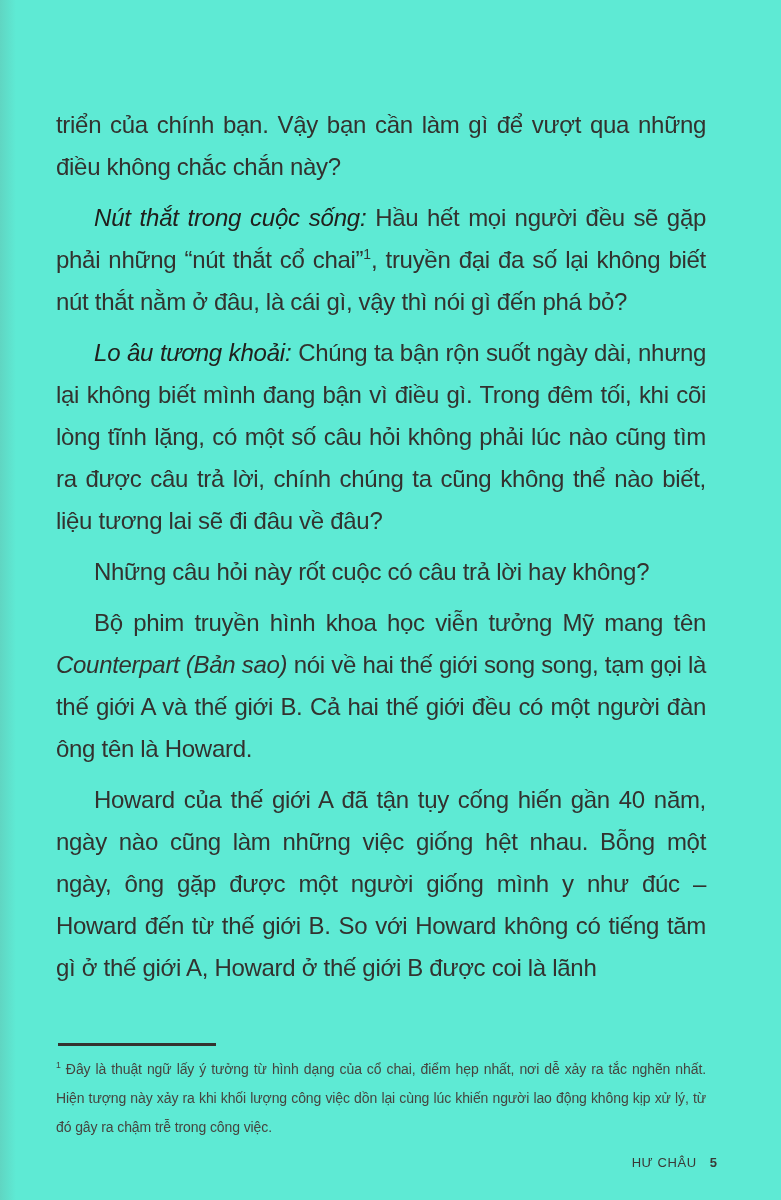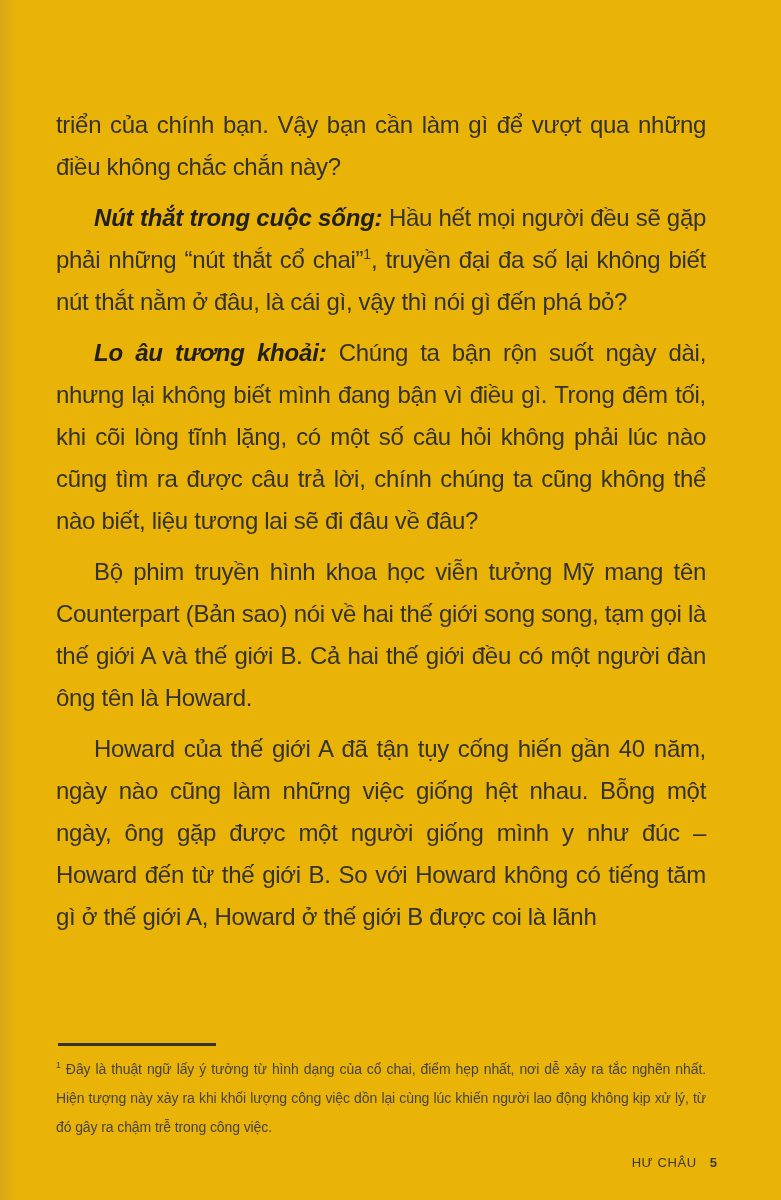--- a/index.html
+++ b/index.html
@@ -4,21 +4,21 @@
 <style>
   html, body {
     margin: 0;
     padding: 0;
     background: #ffffff;
   }
   .page {
     position: relative;
     width: 781px;
     height: 1200px;
-    background: #eab308;
+    background: #5eead4;
     overflow: hidden;
     font-family: "Liberation Sans", "DejaVu Sans", sans-serif;
   }
   .scan-left-shade {
     position: absolute;
     left: 0; top: 0;
     width: 16px; height: 100%;
     background: linear-gradient(to right, rgba(105,105,100,0.16), rgba(105,105,100,0.0));
     pointer-events: none;
   }
@@ -36,26 +36,27 @@
   .body-text p.para {
     margin: 0;
   }
   .body-text p.para + p.para {
     margin-top: 9px;
   }
   .body-text p.indent {
     text-indent: 38px;
   }
   .seg-lead {
-    font-weight: bold;
+    font-weight: normal;
     font-style: italic;
     color: #21201d;
     letter-spacing: -0.2px;
   }
   .seg-italic {
+    font-style: italic;
   }
   .seg-sup {
     vertical-align: super;
     font-size: 0.58em;
     line-height: 0;
     letter-spacing: 0;
   }
   .footnote-block {
     position: absolute;
     left: 56px;
@@ -99,20 +100,21 @@
 <body>
 
 <div class="page">
 
   <div class="scan-left-shade"></div>
 
   <div class="body-text">
       <p class="para"><span class="seg-normal">triển của chính bạn. Vậy bạn cần làm gì để vượt qua những điều không chắc chắn này?</span></p>
       <p class="para indent"><span class="seg-lead">Nút thắt trong cuộc sống: </span><span class="seg-normal">Hầu hết mọi người đều sẽ gặp phải những “nút thắt cổ chai”</span><span class="seg-sup">1</span><span class="seg-normal">, truyền đại đa số lại không biết nút thắt nằm ở đâu, là cái gì, vậy thì nói gì đến phá bỏ?</span></p>
       <p class="para indent"><span class="seg-lead">Lo âu tương khoải: </span><span class="seg-normal">Chúng ta bận rộn suốt ngày dài, nhưng lại không biết mình đang bận vì điều gì. Trong đêm tối, khi cõi lòng tĩnh lặng, có một số câu hỏi không phải lúc nào cũng tìm ra được câu trả lời, chính chúng ta cũng không thể nào biết, liệu tương lai sẽ đi đâu về đâu?</span></p>
+      <p class="para indent"><span class="seg-normal">Những câu hỏi này rốt cuộc có câu trả lời hay không?</span></p>
       <p class="para indent"><span class="seg-normal">Bộ phim truyền hình khoa học viễn tưởng Mỹ mang tên </span><span class="seg-italic">Counterpart (Bản sao)</span><span class="seg-normal"> nói về hai thế giới song song, tạm gọi là thế giới A và thế giới B. Cả hai thế giới đều có một người đàn ông tên là Howard.</span></p>
       <p class="para indent"><span class="seg-normal">Howard của thế giới A đã tận tụy cống hiến gần 40 năm, ngày nào cũng làm những việc giống hệt nhau. Bỗng một ngày, ông gặp được một người giống mình y như đúc – Howard đến từ thế giới B. So với Howard không có tiếng tăm gì ở thế giới A, Howard ở thế giới B được coi là lãnh</span></p>
     </div>
 
   <div class="footnote-block">
     <div class="footnote-rule"></div>
     <p class="footnote-text"><span class="seg-sup">1</span><span> Đây là thuật ngữ lấy ý tưởng từ hình dạng của cổ chai, điểm hẹp nhất, nơi dễ xảy ra tắc nghẽn nhất. Hiện tượng này xảy ra khi khối lượng công việc dồn lại cùng lúc khiến người lao động không kịp xử lý, từ đó gây ra chậm trễ trong công việc.</span></p>
   </div>
 
   <div class="page-footer">

